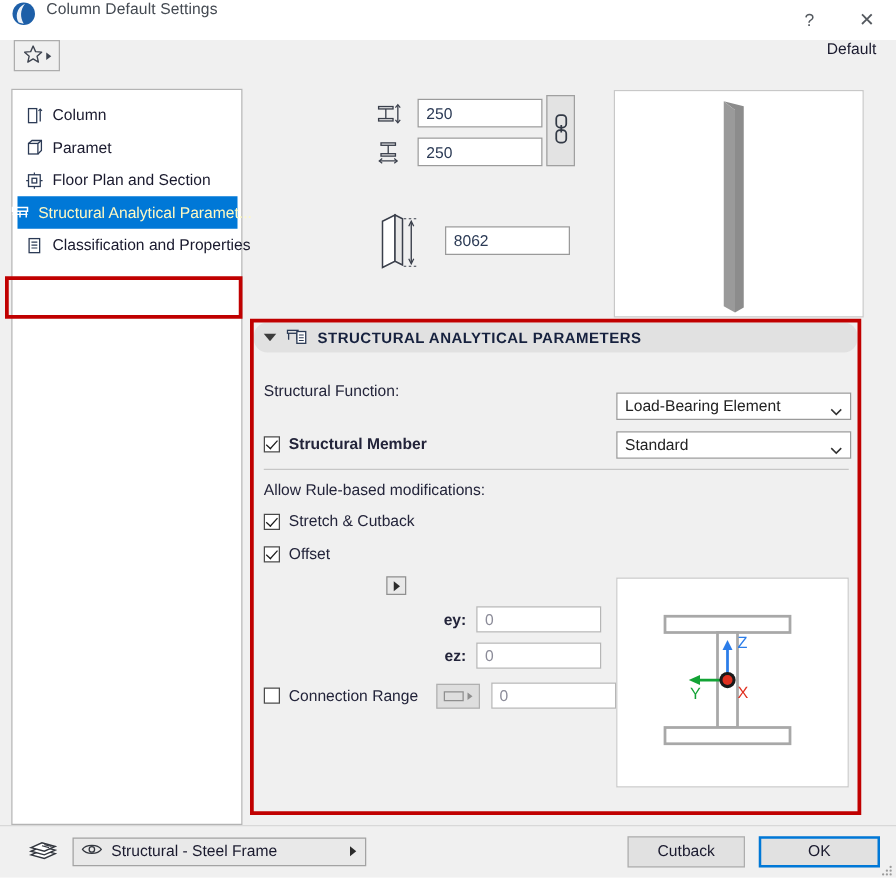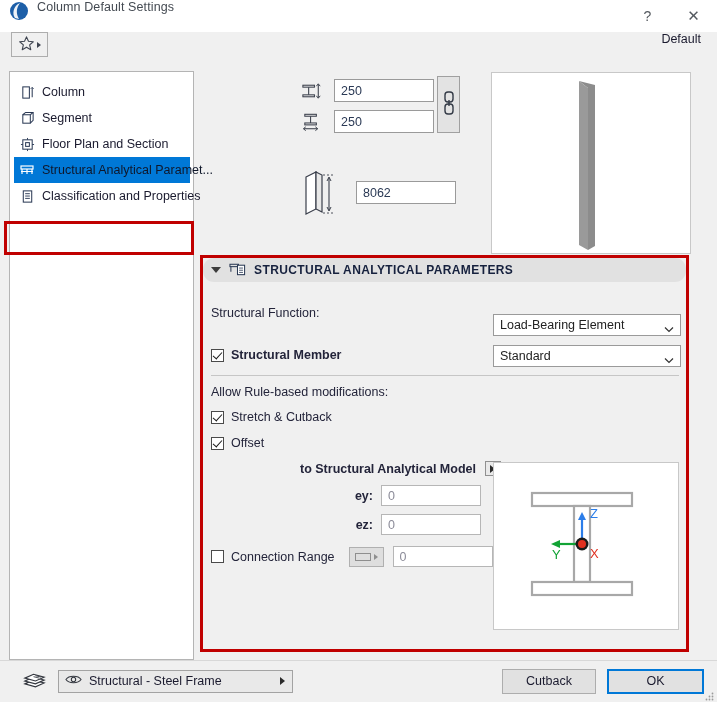--- a/index.html
+++ b/index.html
@@ -104,23 +104,24 @@
     height: 26px;
     display: flex;
     align-items: center;
     padding-left: 9px;
     gap: 7px;
     box-sizing: border-box;
     white-space: nowrap;
   }
   .tree-item.selected {
     background: #0078d7;
-    color: #0f172a;
+    color: #fef9c3;
     margin: 0 3px 0 4px;
     padding-left: 5px;
+    justify-content: center;
   }
   .tree-label { font-size: 12.5px; }
   .tree-icon {
     width: 16px; height: 16px;
     flex: 0 0 auto;
     display: flex; align-items: center; justify-content: center;
   }
 
   
   .anno-sidebar {
@@ -453,21 +454,21 @@
       </div>
 
       <div class="tree-item">
         <span class="tree-icon">
           <svg width="15" height="15" viewBox="0 0 16 16">
             <rect x="3" y="4" width="8" height="9" fill="none" stroke="#2b3a55" stroke-width="1.1"></rect>
             <path d="M3 4 L6 1.5 L14 1.5 L14 10 L11 13" fill="none" stroke="#2b3a55" stroke-width="1.1"></path>
             <line x1="11" y1="4" x2="14" y2="1.5" stroke="#2b3a55" stroke-width="1.1"></line>
           </svg>
         </span>
-        <span class="tree-label">Segment</span>
+        <span class="tree-label">Paramet</span>
       </div>
 
       <div class="tree-item">
         <span class="tree-icon">
           <svg width="15" height="15" viewBox="0 0 16 16">
             <rect x="3" y="3" width="10" height="10" fill="none" stroke="#2b3a55" stroke-width="1.1"></rect>
             <rect x="6" y="6" width="4" height="4" fill="none" stroke="#2b3a55" stroke-width="1.1"></rect>
             <line x1="8" y1="1" x2="8" y2="3" stroke="#2b3a55" stroke-width="1"></line>
             <line x1="8" y1="13" x2="8" y2="15" stroke="#2b3a55" stroke-width="1"></line>
             <line x1="1" y1="8" x2="3" y2="8" stroke="#2b3a55" stroke-width="1"></line>
@@ -632,21 +633,20 @@
               <span class="cb checked"></span>
               <span class="fld-label">Stretch &amp; Cutback</span>
             </div>
 
             <div class="fld-row" style="left:8px; top:154px;">
               <span class="cb checked"></span>
               <span class="fld-label">Offset</span>
             </div>
 
             <div class="fld-row" style="left:97px; top:179px;">
-              <span class="fld-label" style="font-weight:bold;">to Structural Analytical Model</span>
               <span class="small-arrow-btn" style="margin-left:9px;">
                 <span class="tri-right"></span>
               </span>
             </div>
 
             <div class="fld-row" style="left:140px; top:203px;">
               <span class="e-lbl">ey:</span>
               <span class="e-input">0</span>
             </div>
 

